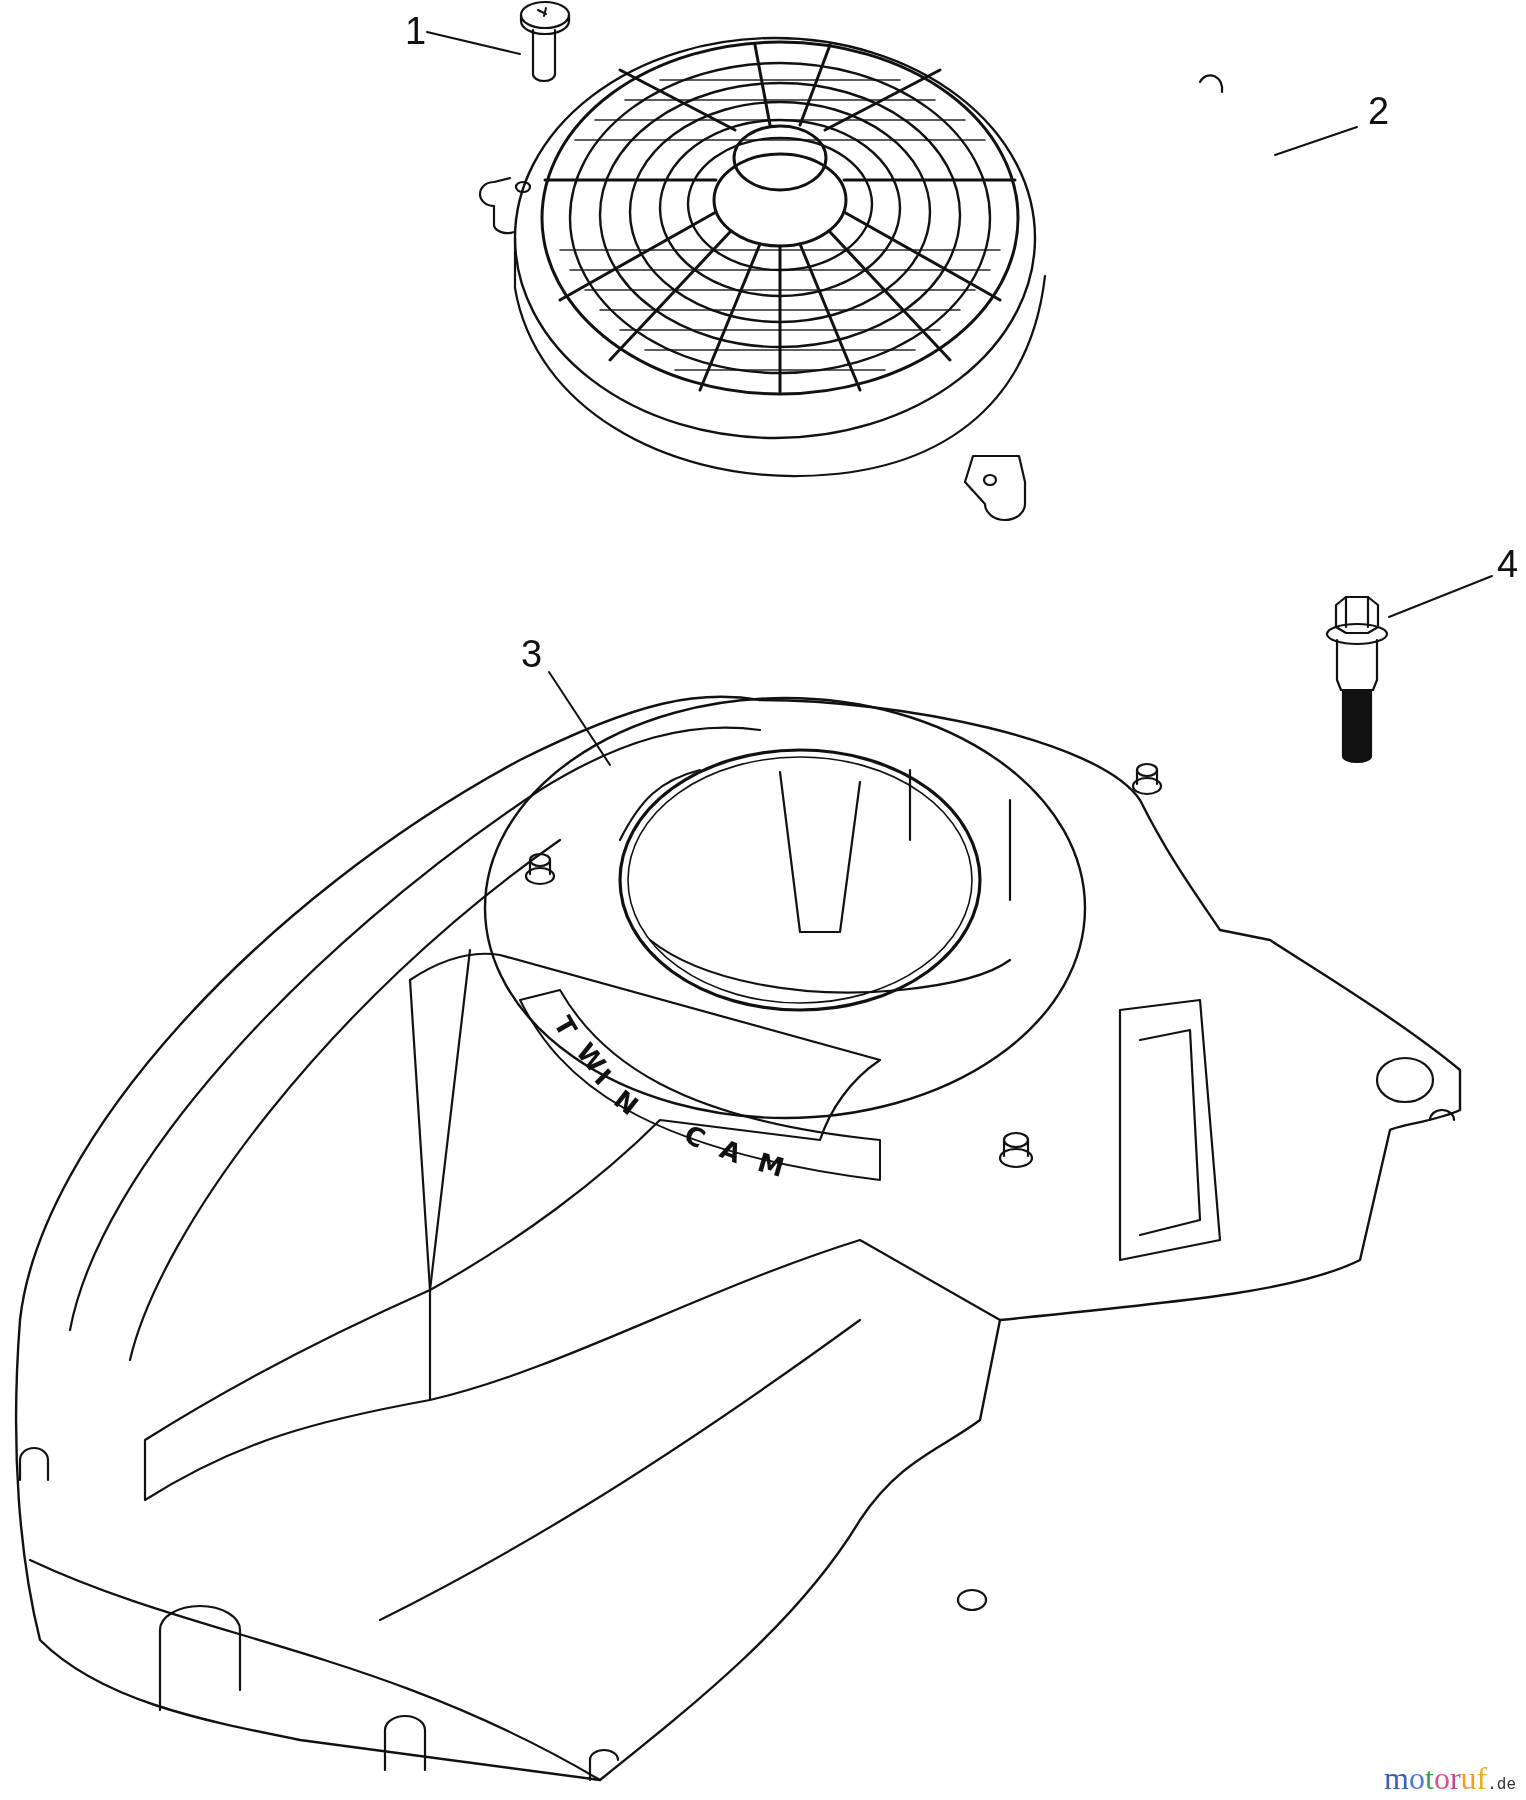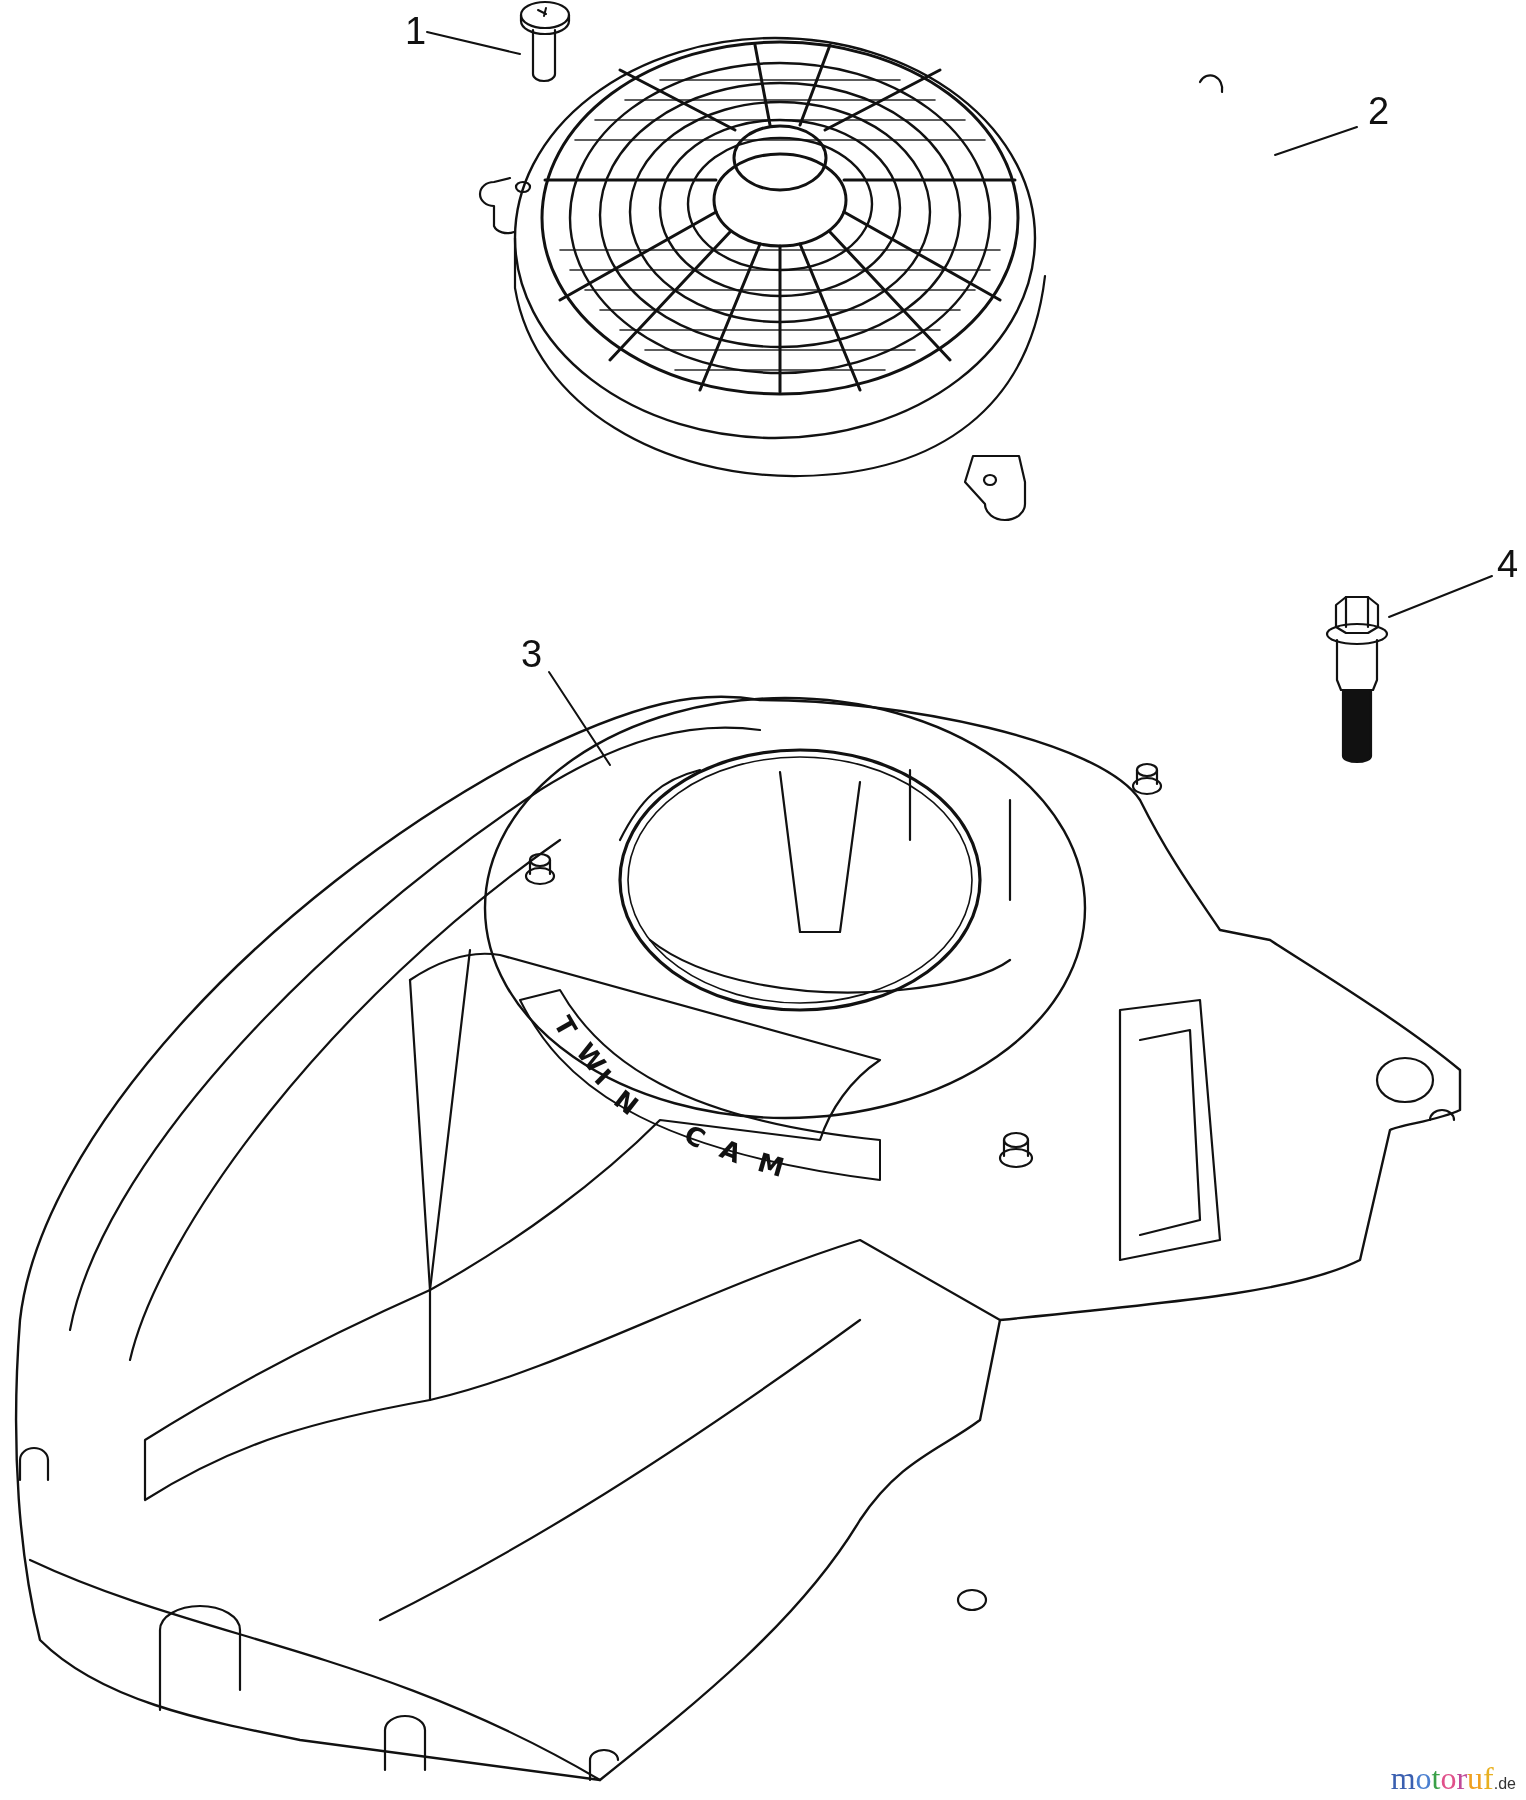--- a/index.html
+++ b/index.html
@@ -27,21 +27,21 @@
   }
   #watermark {
     position: absolute;
     right: 10px;
     bottom: 6px;
     font-family: "Liberation Serif", serif;
     font-size: 32px;
     letter-spacing: 0px;
     line-height: 1;
   }
-  #watermark .tld { font-family: Liberation Sans, sans-serif; font-size: 16px; color: #333; text-align: center; }
+  #watermark .tld { font-family: Liberation Mono, monospace; font-size: 16px; color: #333; text-align: center; }
 </style>
 </head>
 <body>
 
 <div id="stage">
 
   <svg class="art" width="1526" height="1800" viewBox="0 0 1526 1800" fill="none" stroke="#111" stroke-width="2.2" stroke-linejoin="round" stroke-linecap="round">
 
     <g>
       <ellipse cx="545" cy="15" rx="24" ry="13"></ellipse>

